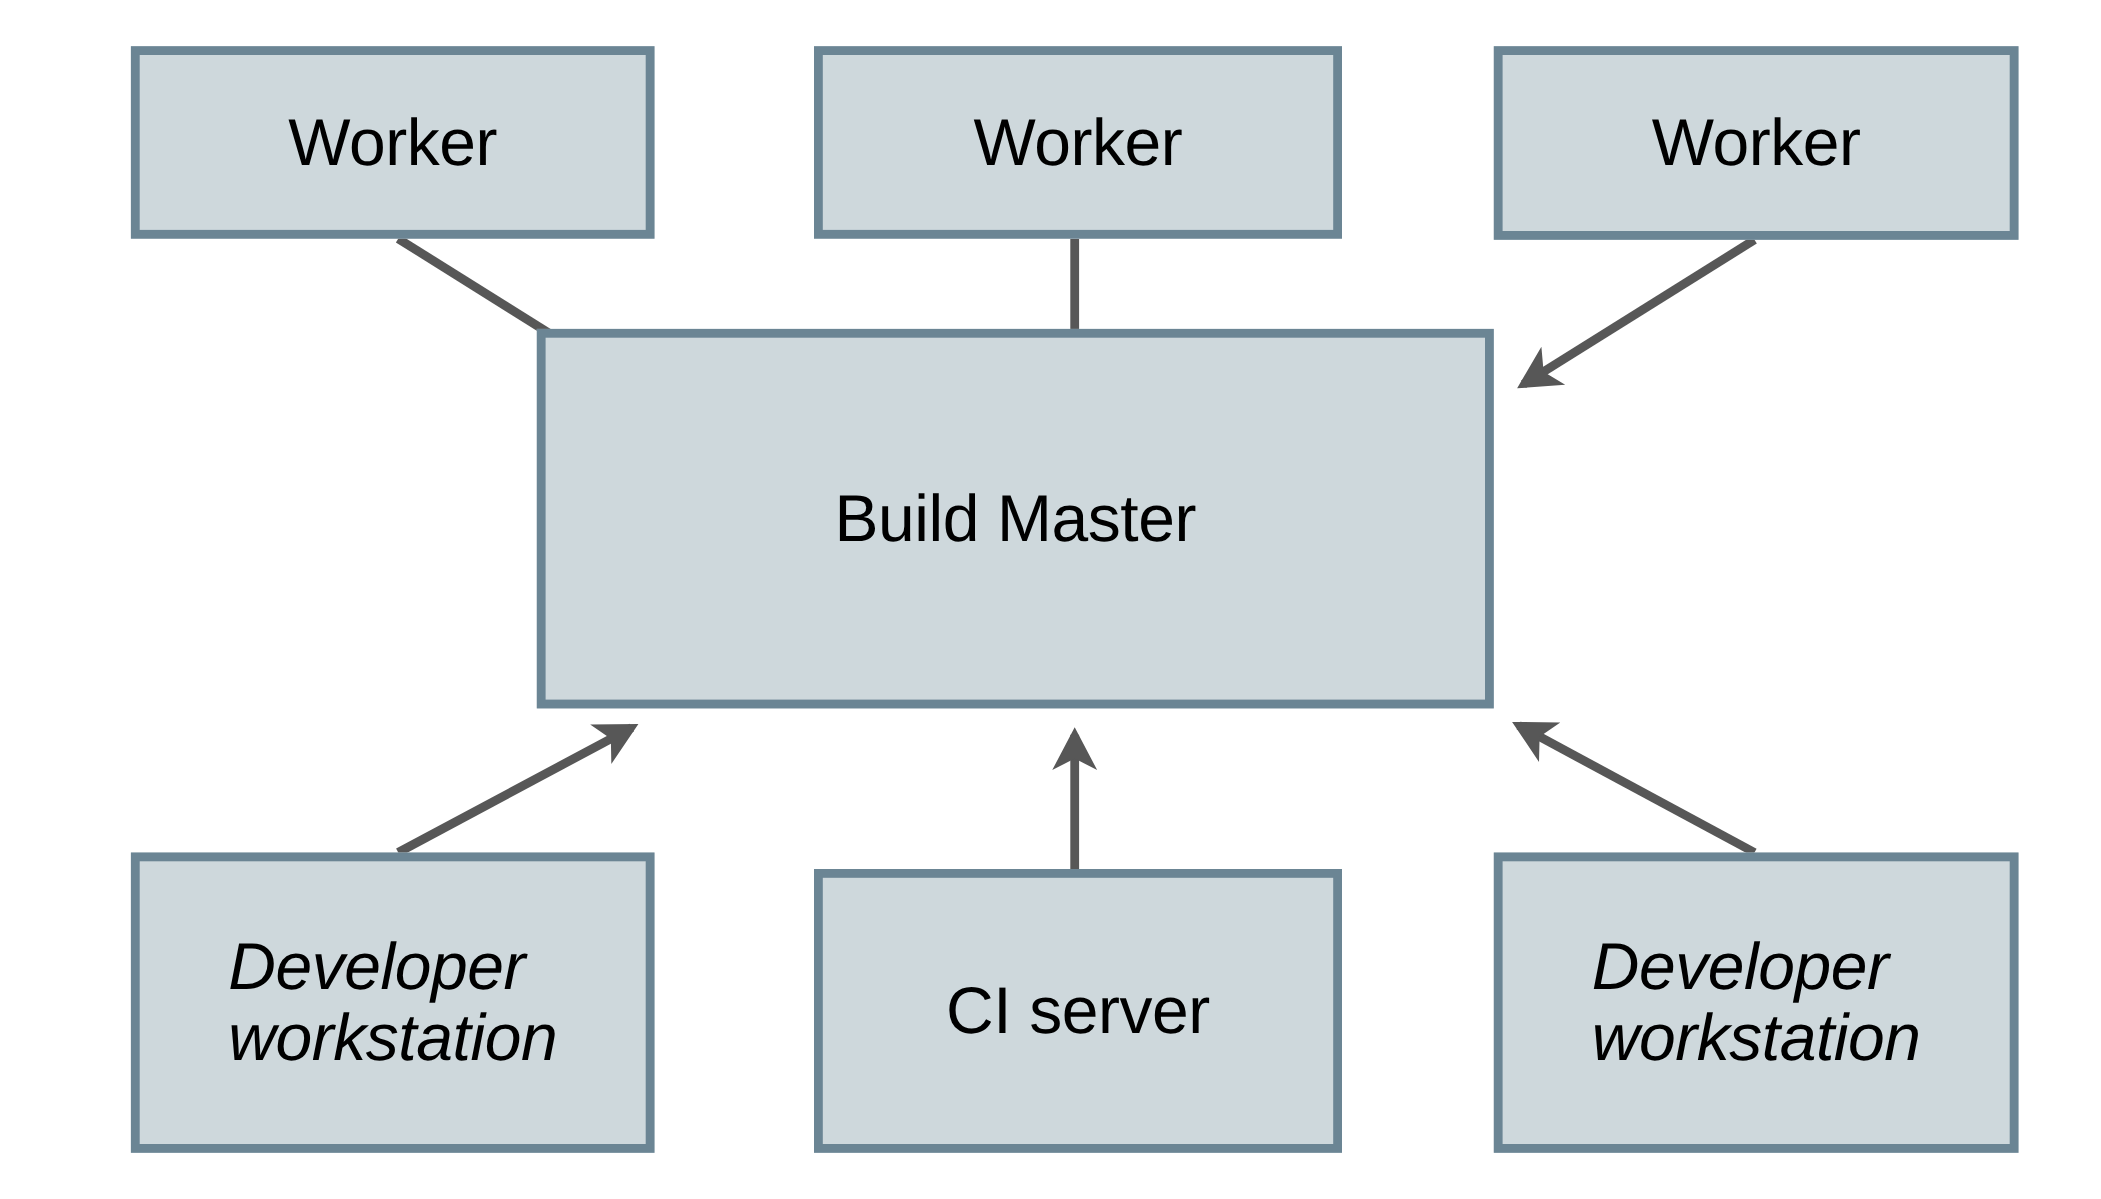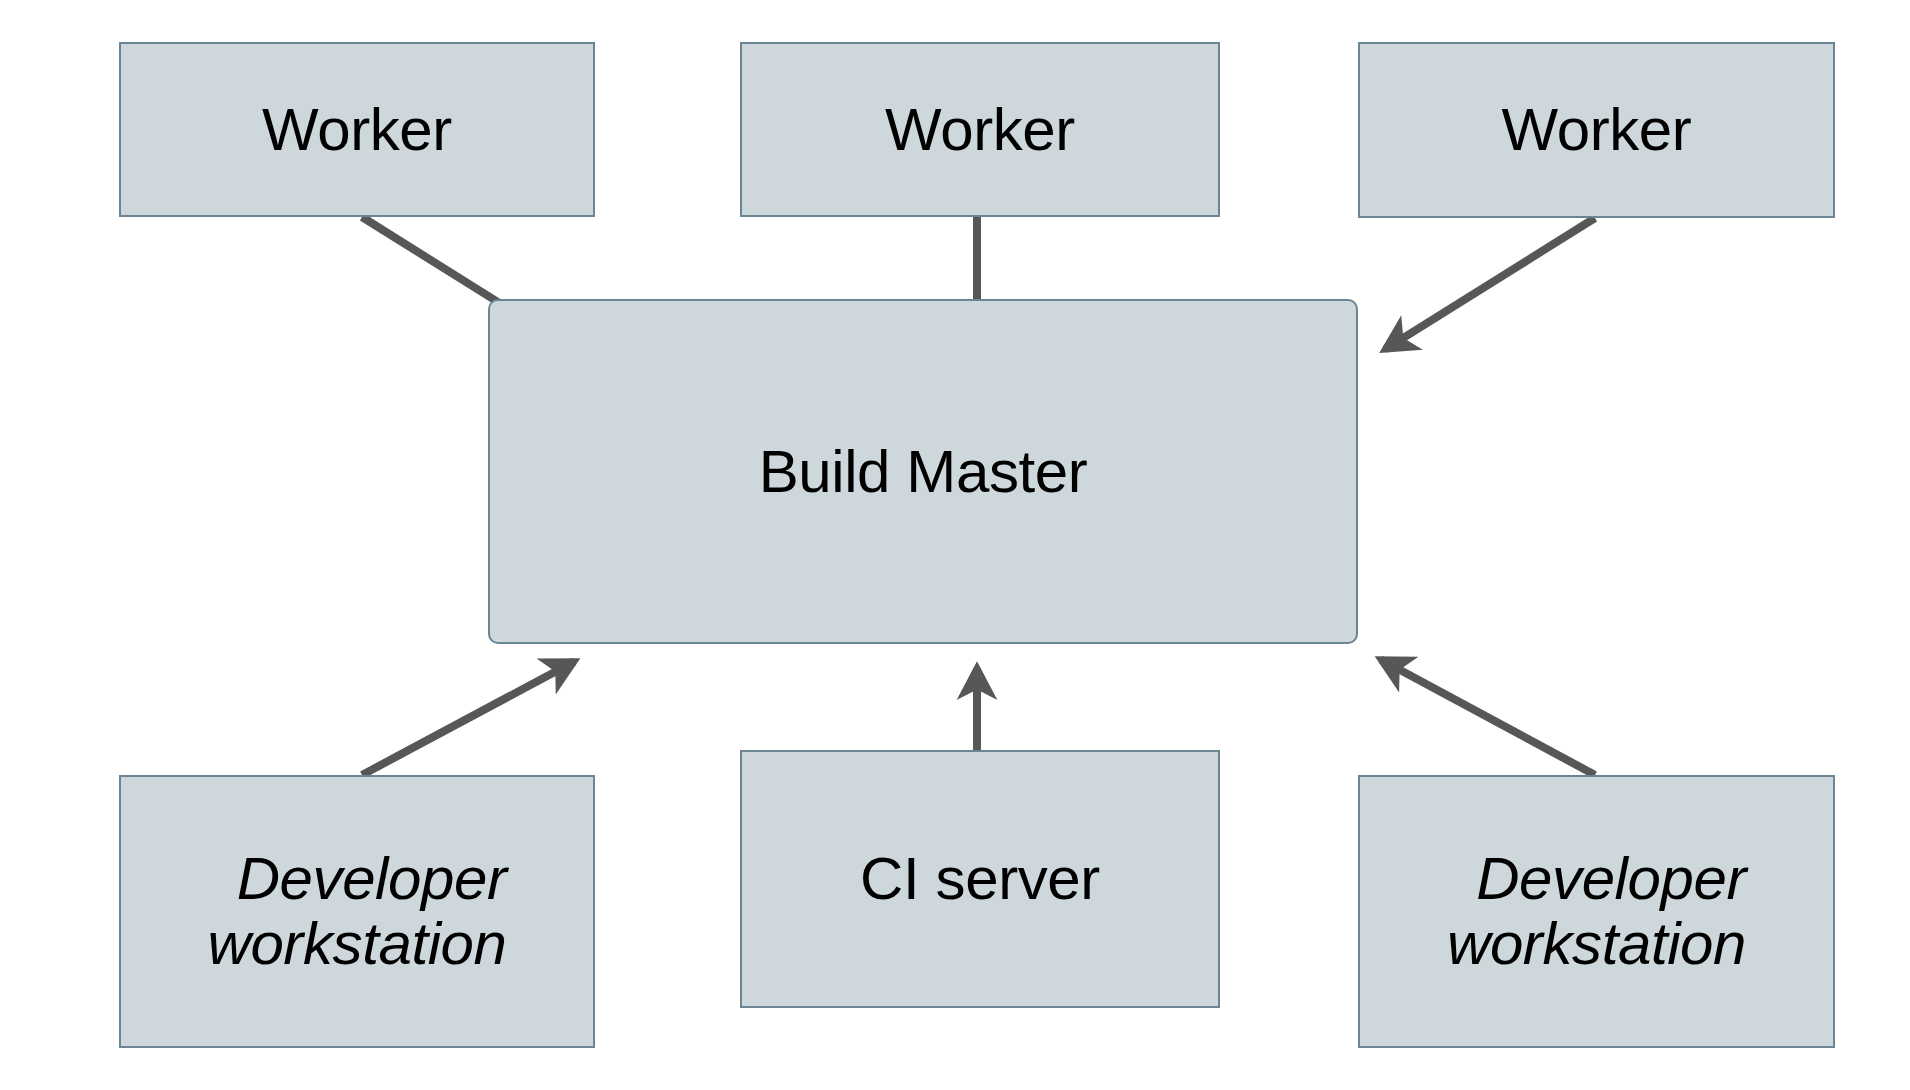--- a/index.html
+++ b/index.html
@@ -12,25 +12,25 @@
     width: 1910px;
     height: 1090px;
     background: #ffffff;
     overflow: hidden;
     font-family: "Liberation Sans", sans-serif;
   }
   .node {
     position: absolute;
     box-sizing: border-box;
     background: #ced8dc;
-    border: 2px solid #f97316;
+    border: 8px solid #f97316;
     display: flex;
     align-items: center;
     justify-content: center;
-    text-align: right;
+    text-align: left;
     color: #000000;
     z-index: 2;
   }
   .node-label {
     font-size: 60px;
     line-height: 1.12;
     letter-spacing: -0.4px;
     font-weight: 400;
     white-space: pre-line;
     color: #000000;
@@ -75,30 +75,30 @@
   </div>
 
   <div class="node" style="left: 740px; top: 42px; width: 480px; height: 175px; background: rgb(206, 216, 220); border-color: rgb(107, 133, 148);">
     <span class="node-label">Worker</span>
   </div>
 
   <div class="node" style="left: 1358px; top: 42px; width: 477px; height: 176px; background: rgb(206, 216, 220); border-color: rgb(107, 133, 148);">
     <span class="node-label">Worker</span>
   </div>
 
-  <div class="node" style="left: 488px; top: 299px; width: 870px; height: 345px; background: rgb(206, 216, 220); border-color: rgb(107, 133, 148); border-radius: 10px;">
+  <div class="node" style="left: 488px; top: 299px; width: 870px; height: 345px; background: rgb(206, 216, 220); border-color: rgb(107, 133, 148);">
     <span class="node-label">Build Master</span>
   </div>
 
   <div class="node" style="left: 119px; top: 775px; width: 476px; height: 273px; background: rgb(206, 216, 220); border-color: rgb(107, 133, 148);">
     <span class="node-label two-line">Developer
 workstation</span>
   </div>
 
-  <div class="node" style="left: 740px; top: 750px; width: 480px; height: 258px; background: rgb(206, 216, 220); border-color: rgb(107, 133, 148);">
+  <div class="node" style="left: 740px; top: 790px; width: 480px; height: 258px; background: rgb(206, 216, 220); border-color: rgb(107, 133, 148);">
     <span class="node-label">CI server</span>
   </div>
 
   <div class="node" style="left: 1358px; top: 775px; width: 477px; height: 273px; background: rgb(206, 216, 220); border-color: rgb(107, 133, 148);">
     <span class="node-label two-line">Developer
 workstation</span>
   </div>
 
 </div>
 

